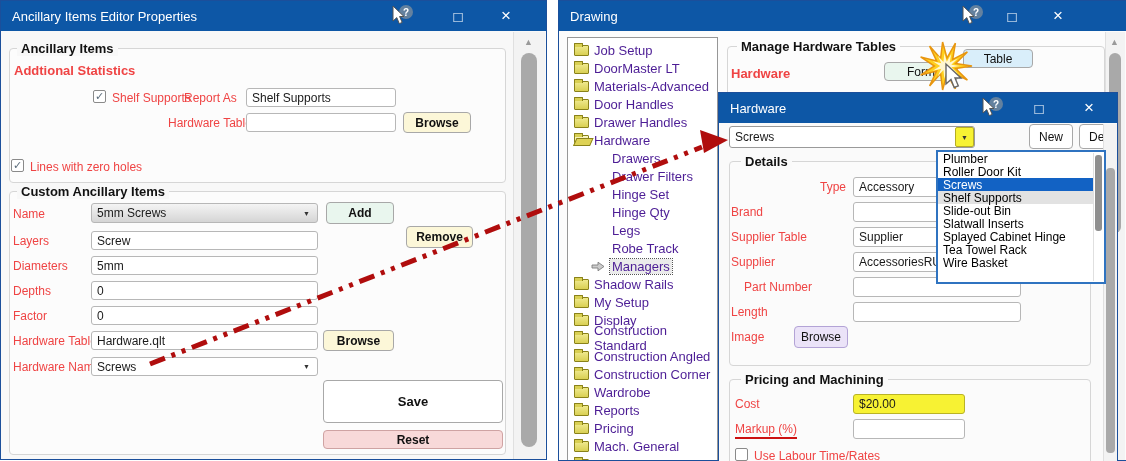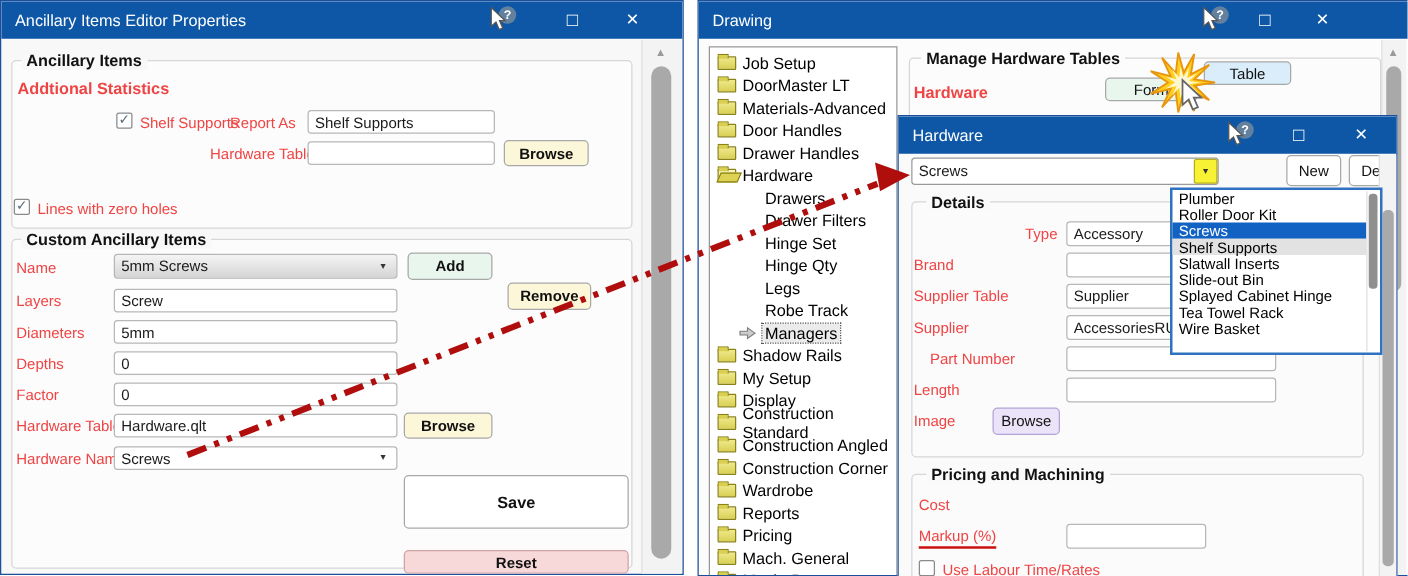--- a/index.html
+++ b/index.html
@@ -18,34 +18,34 @@
   .legend { position:absolute; font-size:13px; font-weight:bold; color:#111; background:#f8f8f8; padding:0 4px; z-index:2; }
   .lbl { position:absolute; font-size:12px; color:#ef4444; white-space:nowrap; }
   .b { font-weight:bold; }
   .inp { position:absolute; background:#fff; border:1px solid #b7b7b7; border-radius:3px;
     font-size:12px; color:#1a1a1a; display:flex; align-items:center; padding:0 5px; white-space:nowrap; overflow:hidden; }
   .btn { position:absolute; border:1px solid #a8a8a8; border-radius:4px; font-size:12px;
     display:flex; align-items:center; justify-content:center; color:#111; white-space:nowrap; }
   .btn.yellow { background:var(--c-btn_yellow); }
   .btn.green  { background:var(--c-btn_green); }
   .btn.blue   { background:var(--c-btn_blue); }
-  .btn.pink   { background:var(--c-btn_pink); border-color:#cfa3a3;margin-top:10px; }
+  .btn.pink   { background:var(--c-btn_pink); border-color:#cfa3a3; }
   .btn.lav    { background:var(--c-btn_lav); border-color:#b3a3d6; }
   .btn.white  { background:#fff; }
   .cb { position:absolute; width:13px; height:13px; background:#fff; border:1px solid #8a8a8a;
     border-radius:2px; font-size:11px; line-height:11px; text-align:center; color:#5a6b7a; }
   .caret { position:absolute; font-size:7px; color:#333; }
   .combo-gray { background:linear-gradient(#f4f4f4,#d5d5d5); }
 
   .sb-track { position:absolute; background:#f3f3f3; border-left:1px solid #e0e0e0; }
   .sb-thumb { position:absolute; background:#a9a9a9; border-radius:8px; }
   .sb-arrow { position:absolute; font-size:9px; color:#9a9a9a; }
 
   .tree { position:absolute; background:#fff; border:1px solid #979797; padding-top:3px; }
-  .tree-item { height:18px; display:flex; align-items:center; gap:5px; padding-left:6px; font-size:13px; color:#000000; }
+  .tree-item { height:18px; display:flex; align-items:center; gap:5px; padding-left:6px; font-size:13px; color:#4c1d95; }
   .tree-item[data-ind="1"] { padding-left:44px; }
   .tree-item[data-icon="arrow"][data-ind="1"] { padding-left:23px; }
   .tree-item .ficon { display:none; position:relative; width:15px; height:11px; margin-top:1px;
     background:linear-gradient(var(--c-folder_light),var(--c-folder)); border:1px solid #8a8219; border-radius:1px; flex:none; }
   .tree-item .ficon::before { content:""; position:absolute; top:-3px; left:-1px; width:7px; height:3px;
     background:var(--c-folder); border:1px solid #8a8219; border-bottom:none; border-radius:1px 1px 0 0; }
   .tree-item[data-icon="folder"] .ficon { display:block; }
   .tree-item[data-icon="open"] .ficon { display:block; background:linear-gradient(#faf6c9,#e7df72); }
   .tree-item[data-icon="open"] .ficon::after { content:""; position:absolute; left:-2px; bottom:-1px;
     width:15px; height:6px; background:#ded255; border:1px solid #8a8219; transform:skewX(-24deg); transform-origin:bottom left; }
@@ -312,20 +312,21 @@
   <span class="lbl" style="left:12px;top:212px;">Length</span>
   <div class="inp" style="left:134px;top:209px;width:168px;height:20px;"></div>
 
   <span class="lbl" style="left:12px;top:237px;">Image</span>
   <div class="btn lav" style="left:75px;top:233px;width:54px;height:22px;">Browse</div>
 
   <div class="grp" style="left:10px;top:286px;width:362px;height:90px;background:#fbfbfb;"></div>
   <span class="legend" style="left:22px;top:279px;background:#fafafa;">Pricing and Machining</span>
 
   <span class="lbl" style="left:16px;top:304px;">Cost</span>
+  <div class="inp" style="left:134px;top:301px;width:112px;height:20px;background:var(--c-cost_yellow);border-color:#b9b326;">$20.00</div>
 
   <span class="lbl" style="left:16px;top:329px;"><span class="redline">Markup (%)</span></span>
   <div class="inp" style="left:134px;top:326px;width:112px;height:20px;"></div>
 
   <span class="cb" style="left:16px;top:355px;"></span>
   <span class="lbl" style="left:35px;top:356px;">Use Labour Time/Rates</span>
 
   <div class="sb-track" style="left:384px;top:31px;width:15px;height:339px;"></div>
   <div class="sb-thumb" style="left:387px;top:75px;width:9px;height:285px;border-radius:4px;"></div>
 
@@ -337,24 +338,24 @@
       <div class="dd-item" data-state="normal">
         <span>Roller Door Kit</span>
       </div>
       <div class="dd-item" data-state="selected">
         <span>Screws</span>
       </div>
       <div class="dd-item" data-state="hover">
         <span>Shelf Supports</span>
       </div>
       <div class="dd-item" data-state="normal">
+        <span>Slide-out Bin</span>
+      </div>
+      <div class="dd-item" data-state="normal">
         <span>Slatwall Inserts</span>
-      </div>
-      <div class="dd-item" data-state="normal">
-        <span>Slide-out Bin</span>
       </div>
       <div class="dd-item" data-state="normal">
         <span>Splayed Cabinet Hinge</span>
       </div>
       <div class="dd-item" data-state="normal">
         <span>Tea Towel Rack</span>
       </div>
       <div class="dd-item" data-state="normal">
         <span>Wire Basket</span>
       </div>

